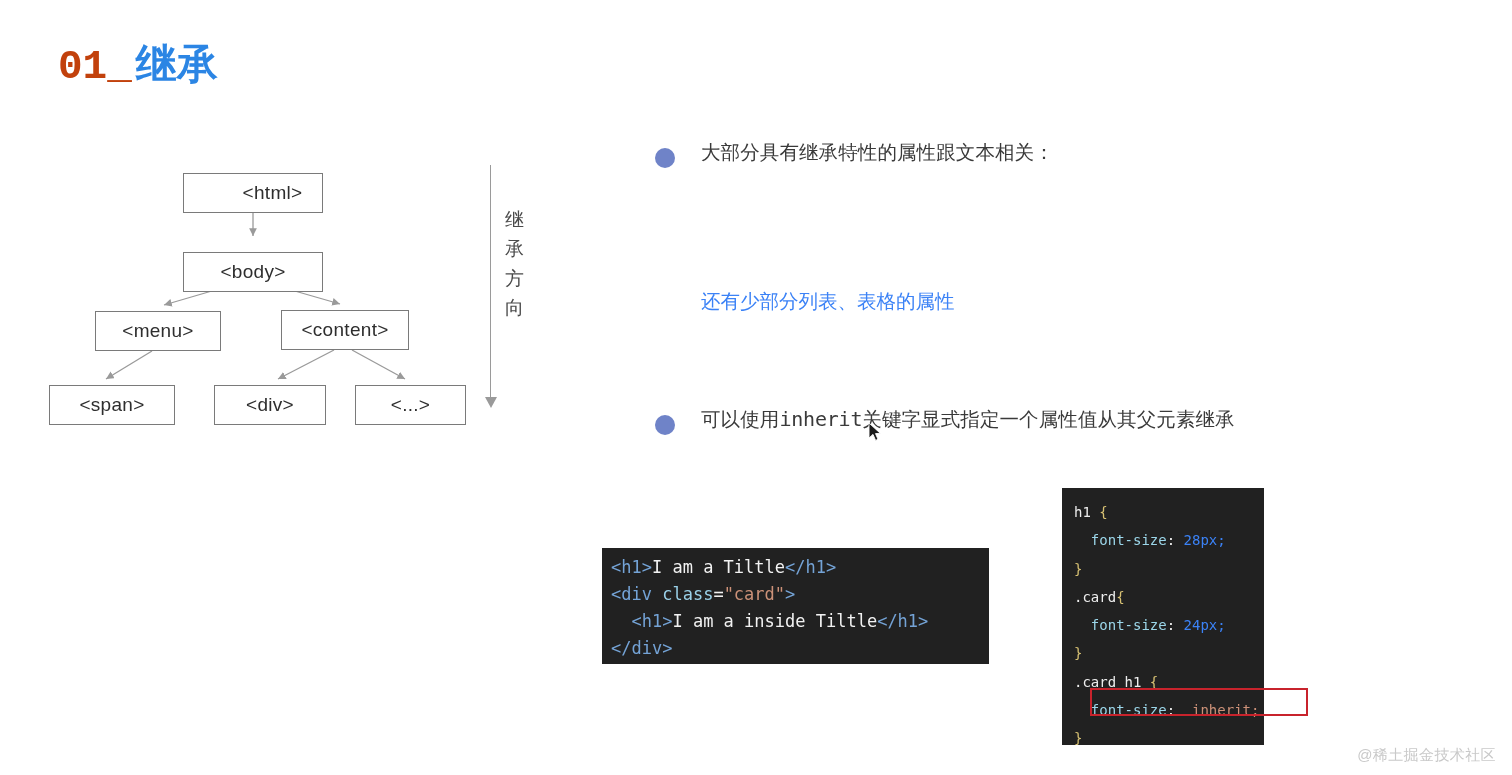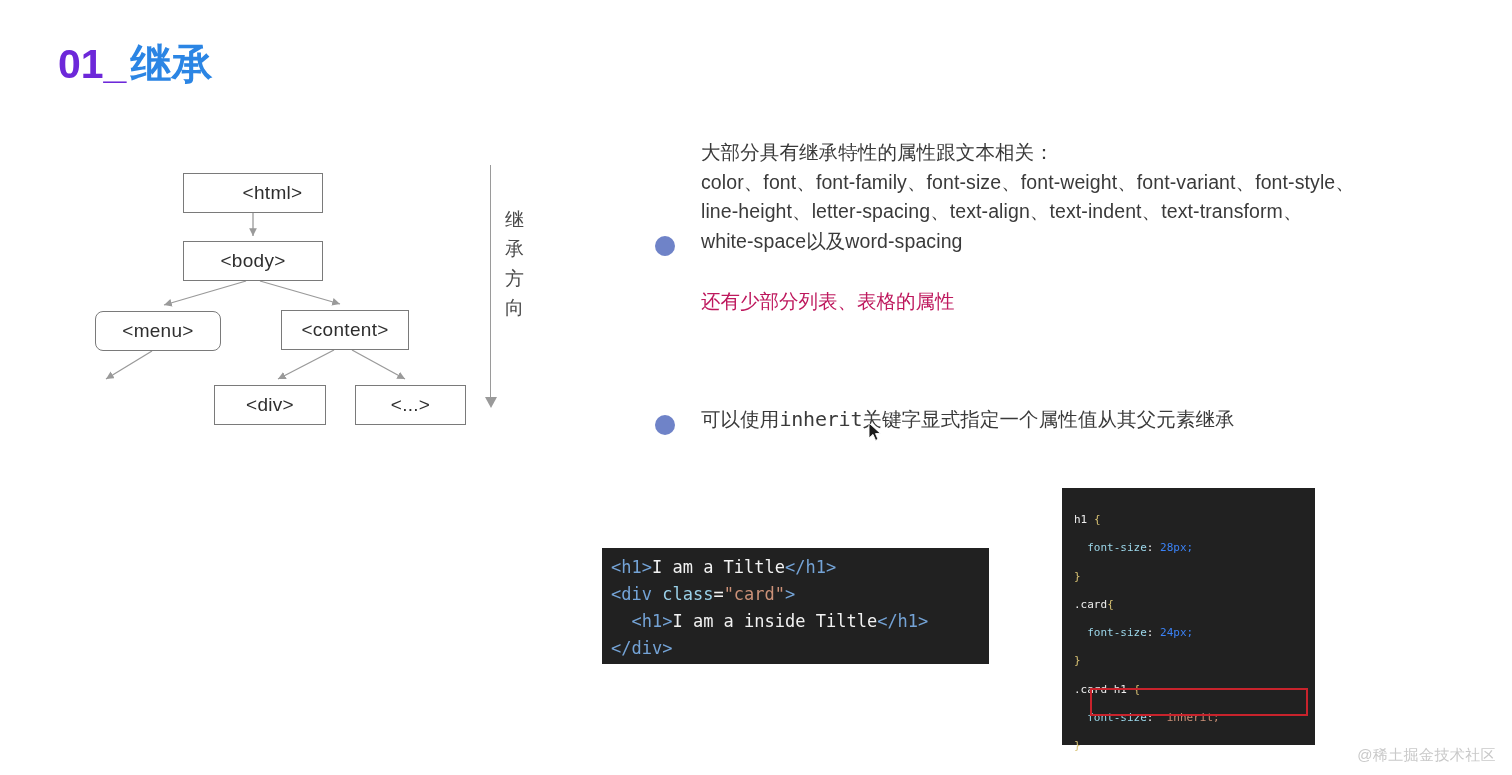--- a/index.html
+++ b/index.html
@@ -22,22 +22,22 @@
     position: absolute;
     left: 58px;
     top: 44px;
     font-size: 41px;
     font-weight: bold;
     letter-spacing: 0px;
     white-space: nowrap;
     line-height: 1;
   }
   #slide-title .num {
-    color: #6d28d9;
-    font-family: Liberation Sans, sans-serif;
+    color: #c2410c;
+    font-family: Liberation Mono, monospace;
   }
   #slide-title .cn {
     color: #2b85e4;
     margin-left: 4px;
   }
 
   
   #tree-diagram {
     position: absolute;
     left: 0px;
@@ -57,22 +57,22 @@
     box-sizing: border-box;
     display: flex;
     align-items: center;
     justify-content: center;
     font-size: 19px;
     color: #2e2e2e;
     font-family: "Liberation Sans", "DejaVu Sans", sans-serif;
     letter-spacing: 0.3px;
   }
   #node-html    { left: 183px; top: 23px;  width: 140px; height: 40px; padding-left: 39px; }
-  #node-body    { left: 183px; top: 91px;  width: 140px; height: 40px; }
-  #node-menu    { left: 95px;  top: 161px; width: 126px; height: 40px; border-radius: 8px; }
+  #node-body    { left: 183px; top: 102px;  width: 140px; height: 40px; }
+  #node-menu    { left: 95px;  top: 161px; width: 126px; height: 40px; }
   #node-content { left: 281px; top: 160px; width: 128px; height: 40px; }
   #node-span    { left: 49px;  top: 235px; width: 126px; height: 40px; }
   #node-div     { left: 214px; top: 235px; width: 112px; height: 40px; }
   #node-ellipsis{ left: 355px; top: 235px; width: 111px; height: 40px; }
 
   
   #inherit-direction {
     position: absolute;
     left: 482px;
     top: 165px;
@@ -139,21 +139,21 @@
   }
   .bullet-body .head-line { display: block; }
   .bullet-body .props-line { display: block; }
 
   #note-extra {
     position: absolute;
     left: 701px;
     top: 287px;
     font-size: 19.5px;
     line-height: 29.5px;
-    color: #be185d;
+    color: #3b82f6;
   }
 
   #bullet-inherit {
     position: absolute;
     left: 655px;
     top: 405px;
     width: 760px;
   }
   #bullet-inherit .bullet-body {
     font-size: 19.5px;
@@ -189,25 +189,25 @@
     width: 387px;
     height: 116px;
     font-size: 17px;
     line-height: 27px;
     padding: 6px 0 0 9px;
     box-sizing: border-box;
   }
   #code-css {
     left: 1062px;
     top: 488px;
-    width: 253px;
+    width: 202px;
     height: 257px;
-    font-size: 11px;
+    font-size: 14px;
     line-height: 28.3px;
-    padding: 18px 0 0 12px;
+    padding: 10px 0 0 12px;
     box-sizing: border-box;
   }
   .tok-tag   { color: #74a3d6; }
   .tok-attr  { color: #9ad0e8; }
   .tok-str   { color: #cc9178; }
   .tok-plain { color: #f2f2f2; }
   .tok-brace { color: #d7c173; }
   .tok-sel   { color: #eeeeee; }
   .tok-prop  { color: #9cd7ea; }
   .tok-val   { color: #3b82f6; }
@@ -258,41 +258,41 @@
 
     <line x1="334" y1="200" x2="278" y2="229" stroke="#9a9a9a" stroke-width="1.3" marker-end="url(#ah)"></line>
 
     <line x1="352" y1="200" x2="405" y2="229" stroke="#9a9a9a" stroke-width="1.3" marker-end="url(#ah)"></line>
   </svg>
 
   <div class="node-box" id="node-html">&lt;html&gt;</div>
   <div class="node-box" id="node-body">&lt;body&gt;</div>
   <div class="node-box" id="node-menu">&lt;menu&gt;</div>
   <div class="node-box" id="node-content">&lt;content&gt;</div>
+  <div class="node-box" id="node-span">&lt;span&gt;</div>
   <div class="node-box" id="node-div">&lt;div&gt;</div>
   <div class="node-box" id="node-ellipsis">&lt;...&gt;</div>
 </div>
 
 <div id="inherit-direction">
   <div class="axis-line"></div>
   <div class="axis-head"></div>
   <div class="vtext">
     <span>继</span>
     <span>承</span>
     <span>方</span>
     <span>向</span>
   </div>
 </div>
 
 <div id="content-column">
   <div class="bullet-row">
     <div class="bullet-dot" style="background: rgb(111, 131, 200);"></div>
     <div class="bullet-body">
       <span class="head-line">大部分具有继承特性的属性跟文本相关：</span>
-      <span class="props-line">color、font、font-family、font-size、font-weight、font-variant、font-style、line-height、letter-spacing、text-align、text-indent、text-transform、white-space以及word-spacing</span>
     </div>
   </div>
 </div>
 
 <div id="note-extra">还有少部分列表、表格的属性</div>
 
 <div id="bullet-inherit">
   <div class="bullet-row">
     <div class="bullet-dot" style="background: rgb(111, 131, 200);"></div>
     <div class="bullet-body"><span>可以使用</span><span class="mono-inline">inherit</span><span>关键字显式指定一个属性值从其父元素继承</span></div>

